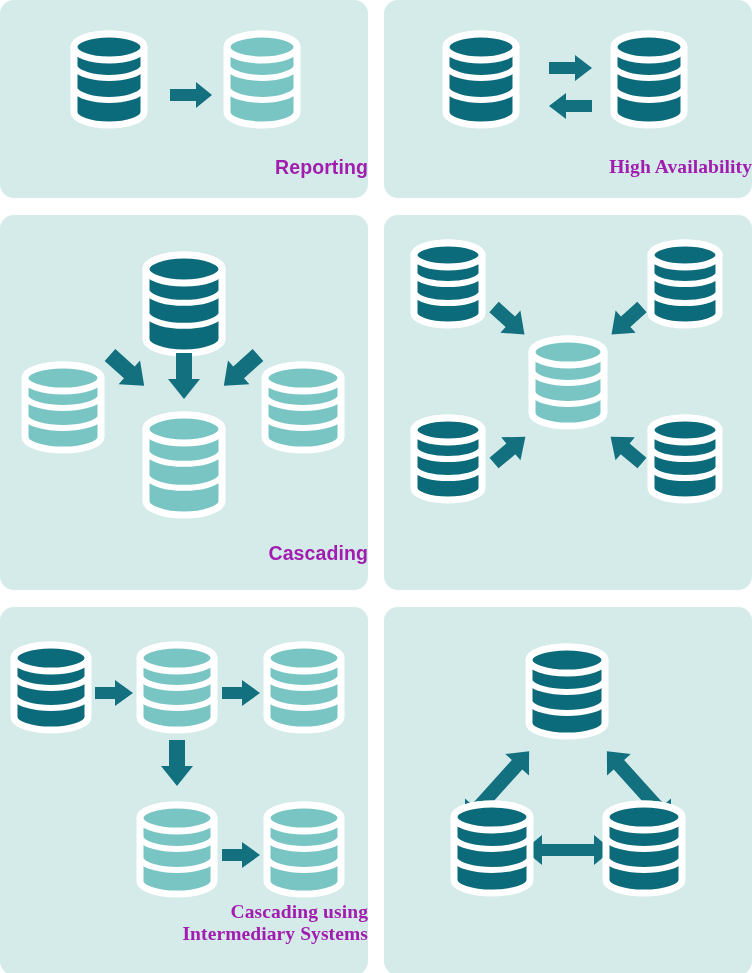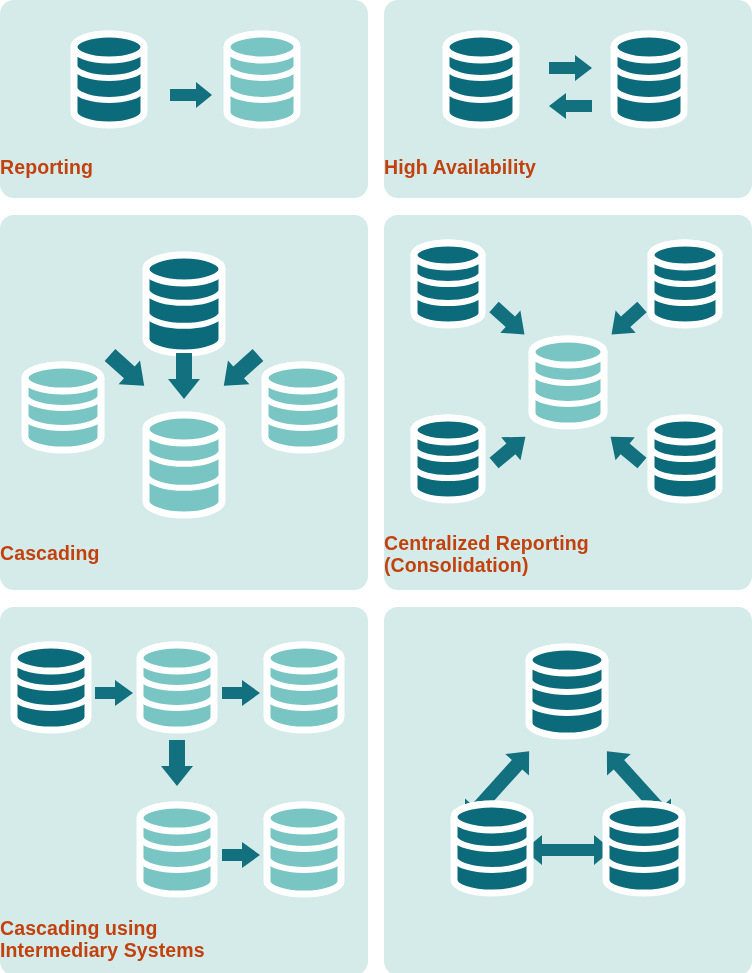--- a/index.html
+++ b/index.html
@@ -26,33 +26,33 @@
   }
   .stage{
     position:absolute;
     left:0;right:0;top:0;
     bottom:0;
   }
   .stage svg{display:block;width:100%;height:100%;}
   .caption{
     position:absolute;
     left:0;right:0;
-    text-align:left;
-    color:#c2410c;
+    text-align:right;
+    color:#a21caf;
     font-weight:bold;
     font-size:19.5px;
     line-height:22px;
     letter-spacing:.1px;
     white-space:pre-line;
   }
   .p1 .caption{bottom:20px;}
-  .p2 .caption{bottom:20px;}
+  .p2 .caption{bottom:20px;font-family:Liberation Serif, serif;}
   .p3 .caption{bottom:26px;}
   .p4 .caption{bottom:14px;}
-  .p5 .caption{bottom:14px;}
+  .p5 .caption{bottom:30px;font-family:Liberation Serif, serif;}
   .p6 .caption{bottom:21px;}
 </style>
 </head>
 <body>
 
 <div id="board">
 
   <div class="panel p1">
     <div class="stage">
       <svg viewBox="0 0 368 198" preserveAspectRatio="xMidYMid meet">
@@ -205,22 +205,20 @@
         </g>
 
         <g transform="translate(148,124)">
           <path d="M0,13 A36,13 0 0 1 72,13 L72,74 A36,13 0 0 1 0,74 Z" fill="#79c5c3" stroke="#ffffff" stroke-width="7" stroke-linejoin="round"></path>
           <ellipse cx="36" cy="13" rx="36" ry="13" fill="#79c5c3" stroke="#ffffff" stroke-width="7"></ellipse>
           <path d="M1,34 A36,13 0 0 0 71,34" fill="none" stroke="#ffffff" stroke-width="6"></path>
           <path d="M1,55 A36,13 0 0 0 71,55" fill="none" stroke="#ffffff" stroke-width="6"></path>
         </g>
       </svg>
     </div>
-    <div class="caption">Centralized Reporting
-(Consolidation)</div>
   </div>
 
   <div class="panel p5">
     <div class="stage">
       <svg viewBox="0 0 368 368" preserveAspectRatio="xMidYMid meet">
 
         <g transform="translate(14,38)">
           <path d="M0,13 A37,13 0 0 1 74,13 L74,72 A37,13 0 0 1 0,72 Z" fill="#0c6b7b" stroke="#ffffff" stroke-width="7" stroke-linejoin="round"></path>
           <ellipse cx="37" cy="13" rx="37" ry="13" fill="#0c6b7b" stroke="#ffffff" stroke-width="7"></ellipse>
           <path d="M1,33 A37,13 0 0 0 73,33" fill="none" stroke="#ffffff" stroke-width="6"></path>

